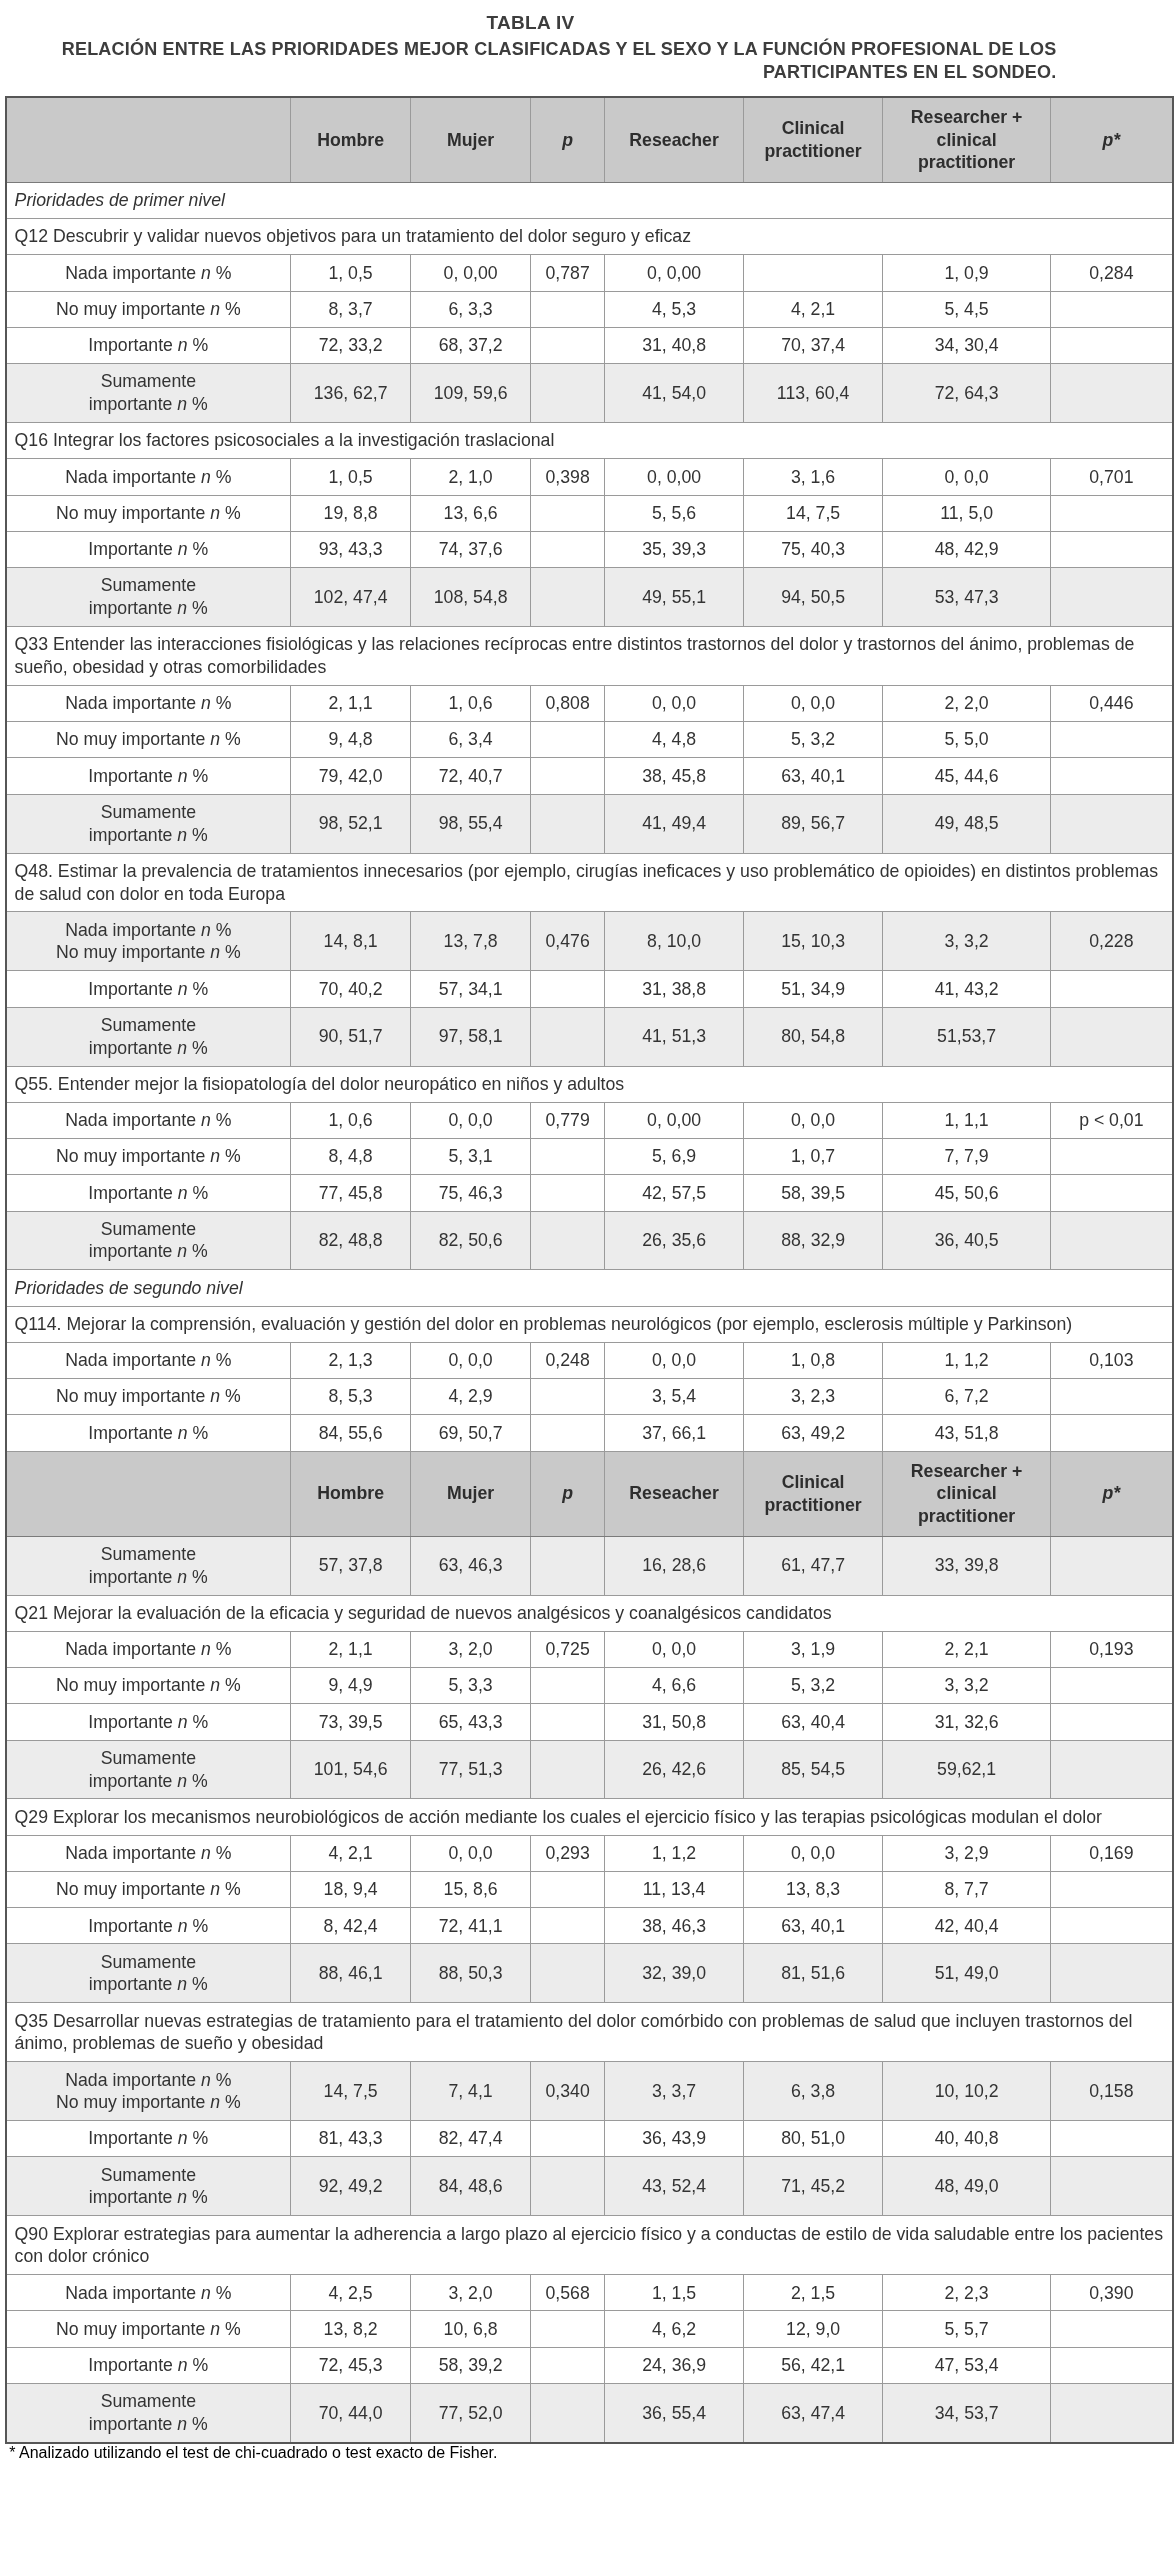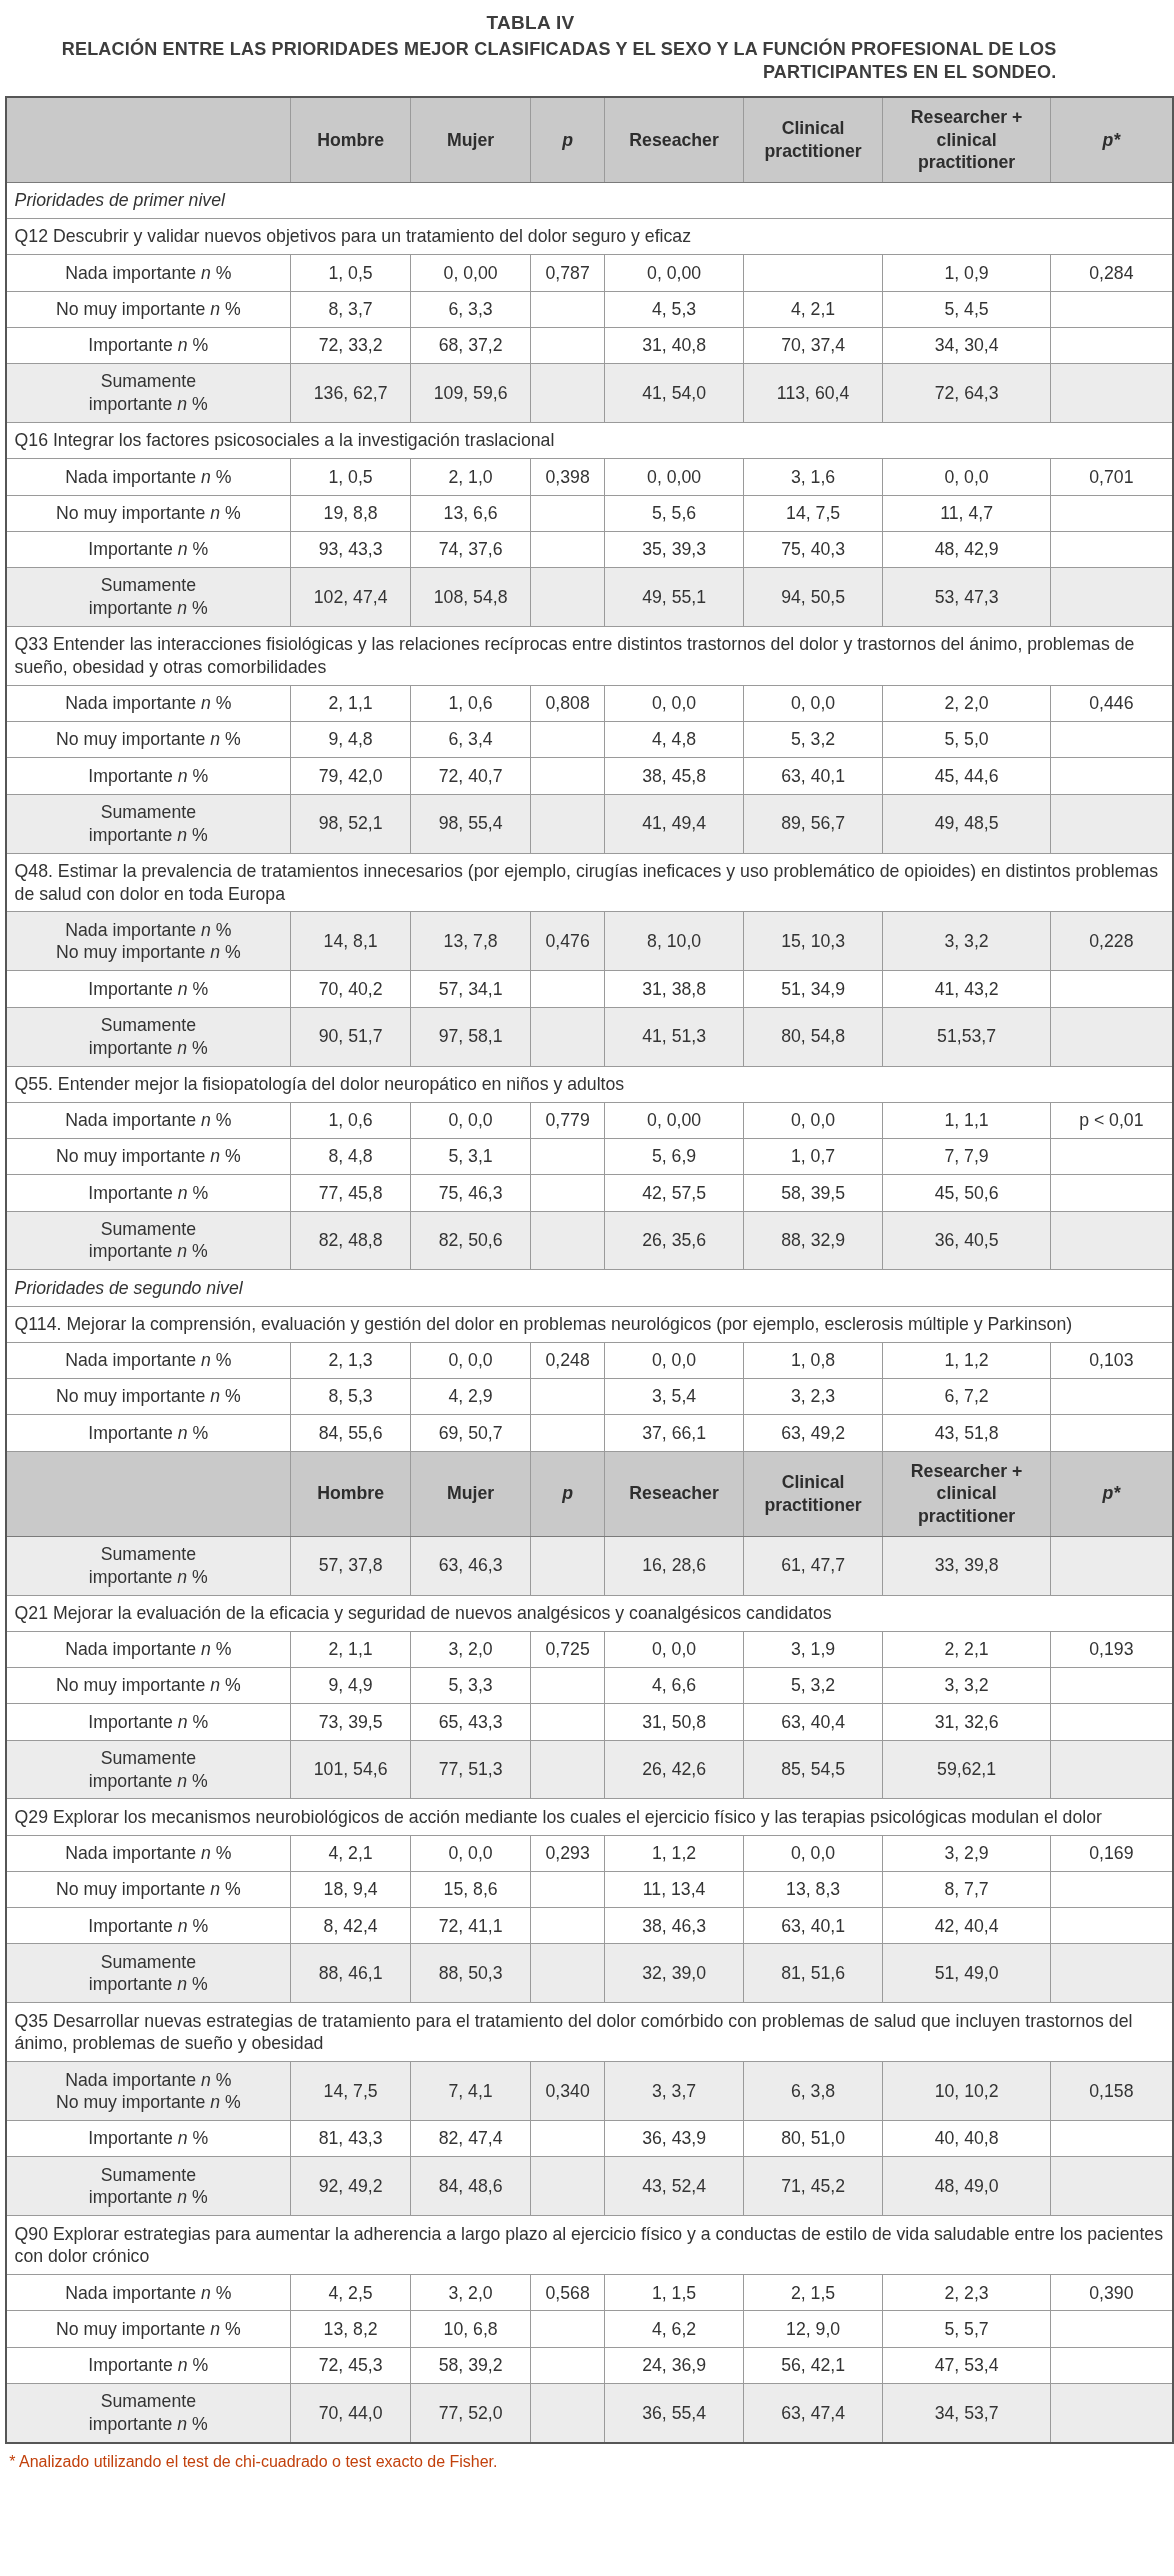--- a/index.html
+++ b/index.html
@@ -66,22 +66,21 @@
     text-align:left;
     padding:6.3px 8px;
     background:#ffffff;
   }
   tr.section-row td { font-style:italic;border-radius:8px; }
   tr.data-row td { background:#ffffff; }
   tr.data-row.shaded td { background:#ececec; }
   td.rowlabel i, .subq i { font-style:italic; }
   .footnote {
     font-size:16px;
-    color:#c2410c;
-    margin-top:9px;
+    color:#000000;
     padding-left:4.6px;
   }
 </style>
 </head>
 <body>
 
 <div class="page">
 
   <div class="title-block">
     <div class="title">TABLA IV</div>
@@ -169,21 +168,21 @@
           <td>0, 0,0</td>
           <td>0,701</td>
         </tr>
         <tr class="data-row">
           <td class="rowlabel">No muy importante <i>n</i> %</td>
           <td>19, 8,8</td>
           <td>13, 6,6</td>
           <td></td>
           <td>5, 5,6</td>
           <td>14, 7,5</td>
-          <td>11, 4,7</td>
+          <td>11, 5,0</td>
           <td></td>
         </tr>
         <tr class="data-row">
           <td class="rowlabel">Importante <i>n</i> %</td>
           <td>93, 43,3</td>
           <td>74, 37,6</td>
           <td></td>
           <td>35, 39,3</td>
           <td>75, 40,3</td>
           <td>48, 42,9</td>

